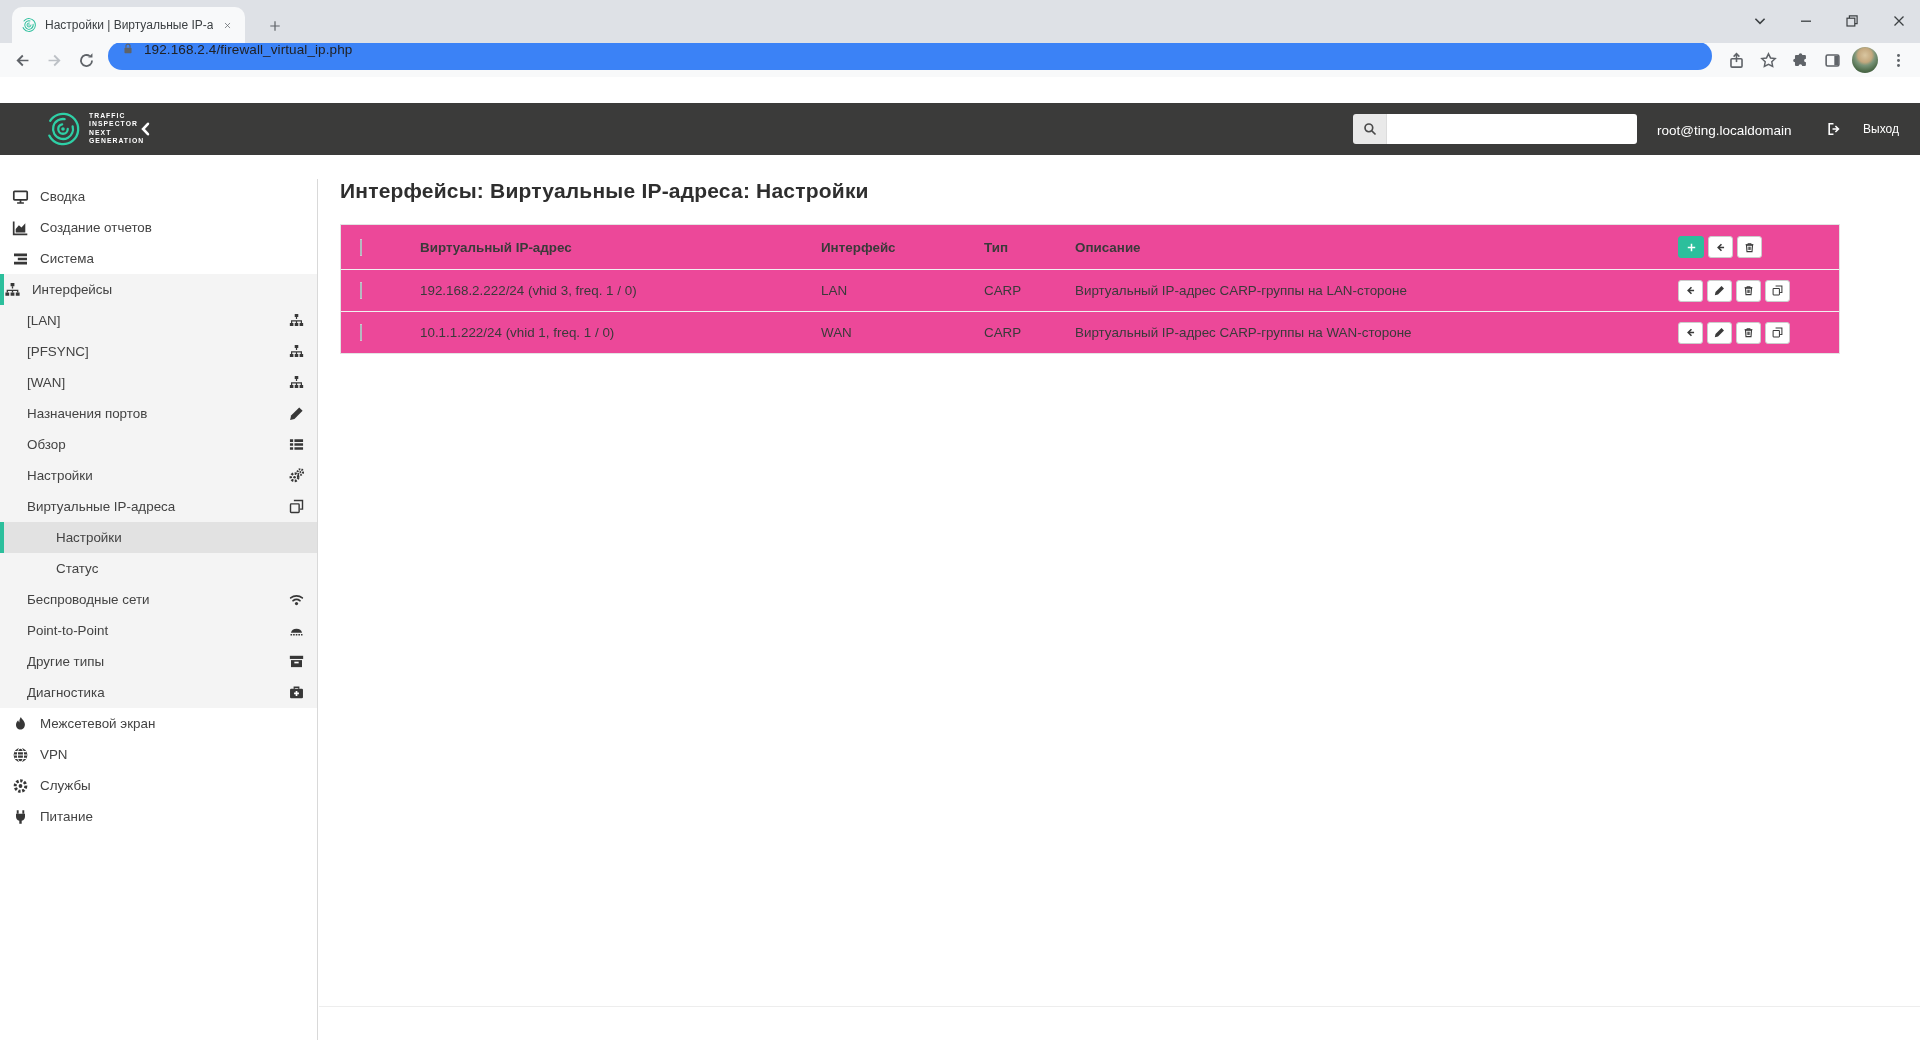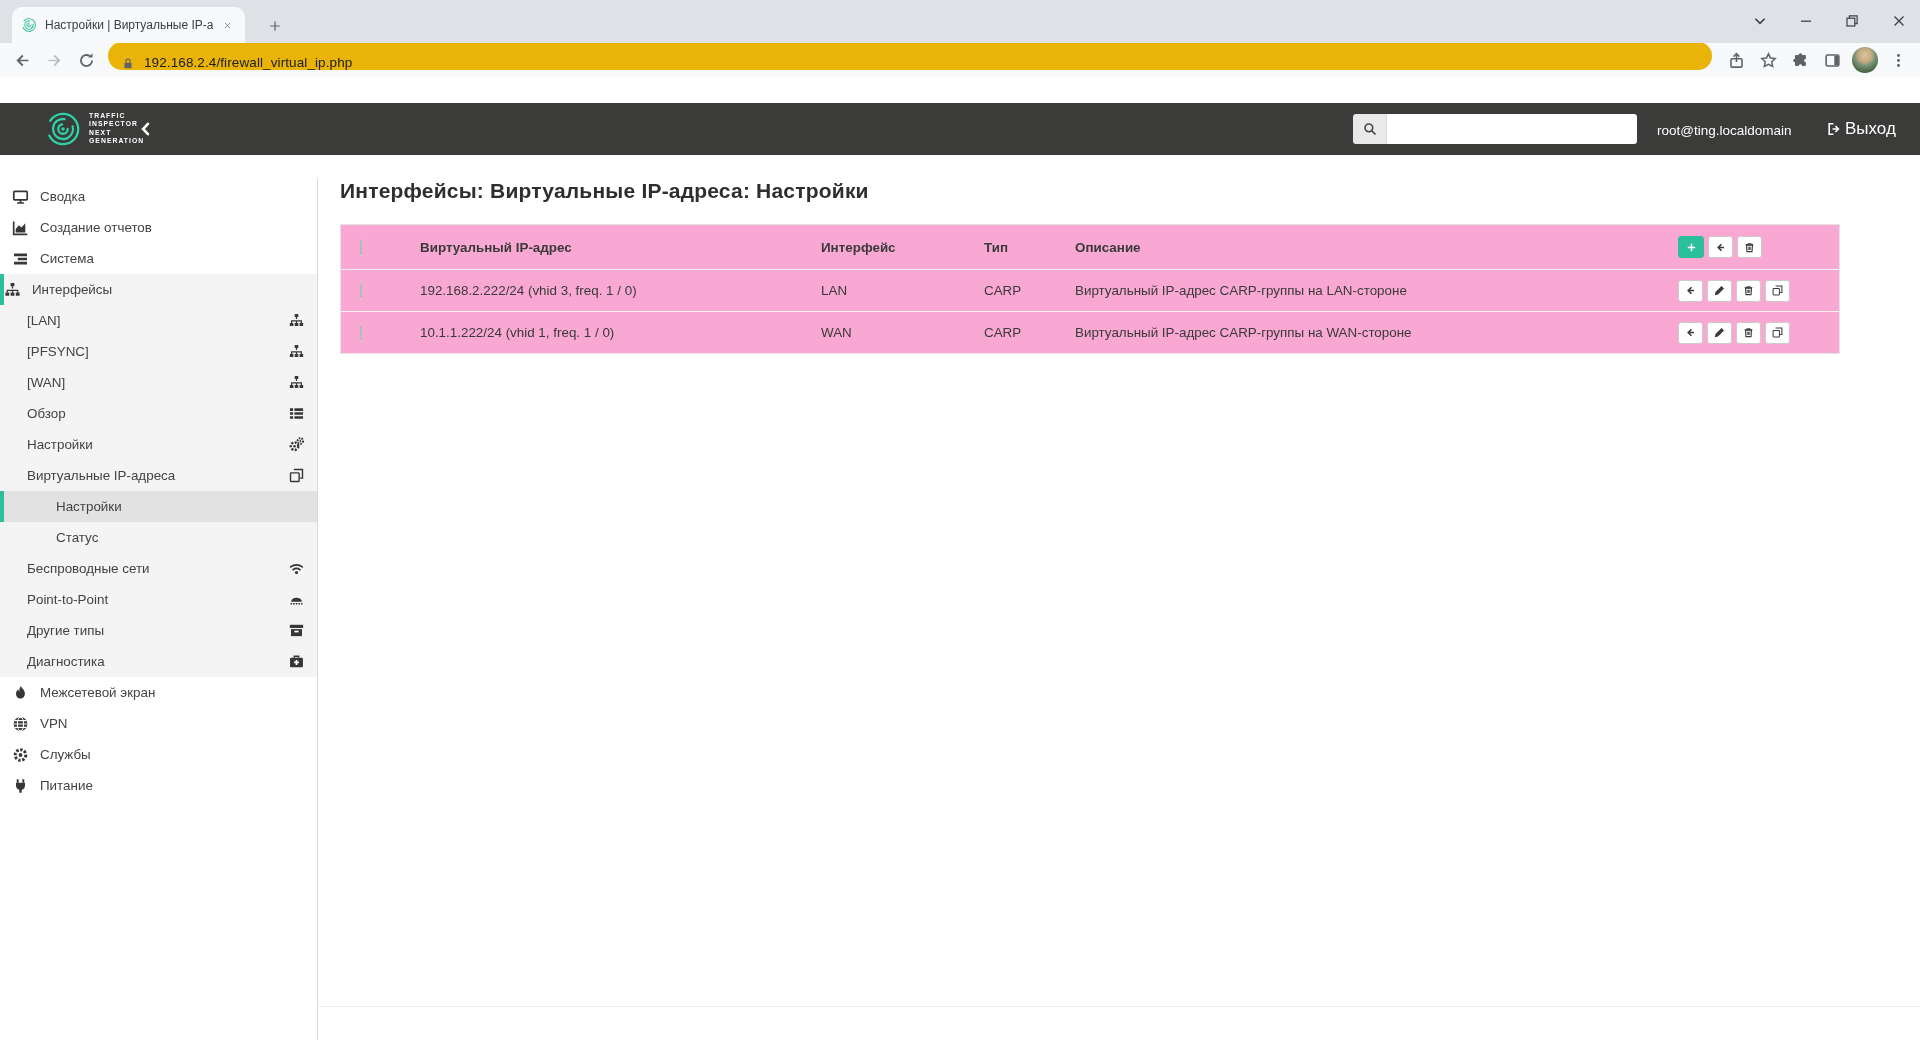--- a/index.html
+++ b/index.html
@@ -17,62 +17,62 @@
   .tab-favicon{width:16px;height:16px;flex:0 0 16px;color:var(--accent)}
   .tab-title{font-size:12px;color:#3c4043;white-space:nowrap;overflow:hidden;flex:1;margin-left:8px}
   .tab-close{width:17px;height:17px;color:#5f6368;margin-left:6px;border-radius:50%;padding:4px}
   .newtab{position:absolute;left:261px;top:12px;width:28px;height:28px;color:#5f6368;padding:7px;border-radius:50%}
   .winbtn{position:absolute;top:0;width:46px;height:42px;display:flex;align-items:center;justify-content:center;color:#3c4043}
   .winbtn span{width:16px;height:16px}
   .toolbar{height:34px;background:#f8f9fa;display:flex;align-items:center;padding:0 6px}
   .tbtn{width:28px;height:28px;margin:0 2px;color:#5f6368;display:flex;align-items:center;justify-content:center;border-radius:50%}
   .tbtn span{width:17px;height:17px}
   .tbtn.disabled{color:#bdc1c6}
-  .omnibox{flex:1;height:28px;background:#eab308;border-radius:14px;display:flex;align-items:flex-end;
+  .omnibox{flex:1;height:28px;background:#3b82f6;border-radius:14px;display:flex;align-items:flex-start;
            padding:0 14px;margin:0 8px 8px 6px}
   .lock{width:12px;height:13px;color:#5f6368}
   .url{font-size:13.5px;color:#202124;margin-left:10px;letter-spacing:.1px}
   .avatar{width:26px;height:26px;border-radius:50%;margin:0 4px;
     background:radial-gradient(circle at 50% 32%,#d9c6a0 0%,#c3a87e 32%,#7b9579 46%,#4e6b4a 72%,#3a5036 100%)}
 
   
   .appheader{position:relative;height:52px;background:var(--header-bg);margin-top:26px;color:#fff}
   .logo{position:absolute;left:44px;top:7px;width:38px;height:38px;color:#2ed0a6}
   .brand{position:absolute;left:89px;top:9px;font-size:6.8px;font-weight:bold;
          letter-spacing:1.05px;line-height:8.4px;color:#fff}
   .collapse{position:absolute;left:139px;top:16px;width:13px;height:20px;color:#fff}
   .hsearch{position:absolute;left:1353px;top:11px;height:30px;display:flex}
   .hsearch .seg{width:34px;height:30px;background:#e9e9e9;border-radius:3px 0 0 3px;
                 display:flex;align-items:center;justify-content:center;color:#4a4a4a;border-right:1px solid #dcdcdc}
   .hsearch .seg span{width:14px;height:14px}
   .hsearch input{width:250px;height:30px;border:none;outline:none;background:#fff;
                  border-radius:0 3px 3px 0;padding:0 8px;font-size:13px;font-family:inherit}
   .huser{position:absolute;left:1657px;top:1px;height:52px;display:flex;align-items:center;font-size:13.5px}
-  .hlogout{position:absolute;left:1827px;top:0;height:52px;display:flex;align-items:center;gap:4px;font-size:17px}
+  .hlogout{position:absolute;left:1827px;top:0;height:52px;display:flex;align-items:center;gap:22px;font-size:12px}
   .hlogout .ico{width:14px;height:14px}
 
   
   .app{position:relative;height:885px;background:#fff}
   .sidebar{position:absolute;left:0;top:0;width:318px;height:867px;background:#fff;
            border-right:1px solid #d9d9d9;border-bottom:1px solid #e3e3e3;padding-top:2px}
   .mi{height:31px;display:flex;align-items:center;font-size:13.4px;color:#434343;position:relative;cursor:pointer}
   .mi .mi-ico{width:17px;height:16px;color:#373737;flex:0 0 17px}
   .mi .mi-label{margin-left:11px;white-space:nowrap}
   .lvl0{padding-left:12px}
   .lvl1{padding-left:27px}.lvl1 .mi-label,.lvl2 .mi-label{margin-left:0}
   .lvl2{padding-left:56px}
   .mi-rico{position:absolute;right:13px;width:15px;height:15px;color:#373737}
   .sec{background:#f4f4f4}
   .bar{border-left:4px solid var(--accent)}
   .bar.lvl0{padding-left:0}
   .mi.active{background:#e2e2e2;border-left:4px solid var(--accent);padding-left:52px}
 
   .main{margin-left:319px;padding-left:21px}
   .page-title{font-size:21px;font-weight:bold;color:#2e2e2e;margin:24px 0 0 0;letter-spacing:.2px}
-  .panel{margin-top:21px;width:1500px;border:1px solid #e3e3e3;background:#f9a8d4}
+  .panel{margin-top:21px;width:1500px;border:1px solid #e3e3e3;background:#ec4899}
   .grid{display:grid;grid-template-columns:79px 401px 163px 91px 603px 1fr;align-items:center}
   .thead{height:44px;font-weight:bold;font-size:13.4px;color:#3a3a3a}
   .trow{height:42px;border-top:1px solid #f1f1f1;font-size:13.4px;color:#3a3a3a}
   .cb{width:14px;height:14px;border:1px solid #b4bac0;border-radius:2.5px;background:#fdfdfd;margin-left:19px}
   .cell{white-space:nowrap;overflow:hidden}
   .cell-actions{display:flex;gap:4px}
   .abtn{width:25px;height:22px;border:1px solid #ccc;border-radius:3px;background:#fff;color:#3a3a3a;
         display:flex;align-items:center;justify-content:center;padding:0;cursor:pointer}
   .abtn span{width:11px;height:11px}
   .abtn.primary{width:26px;background:var(--accent);border-color:var(--accent);color:#fff}
@@ -310,20 +310,28 @@
             <path d="M8 4.2v2.3M2.8 10.6V8.3h10.4v2.3M8 8.3v2.3" fill="none" stroke="currentColor" stroke-width="1.3"></path>
           </svg>
         </span>
       </div>
       <div class="mi lvl1 sec">
         <span class="mi-label">[WAN]</span>
         <span class="mi-rico" data-icon="sitemap-icon">
           <svg xmlns="http://www.w3.org/2000/svg" viewBox="0 0 16 16" fill="currentColor">
             <path d="M6.1 1h3.8v3.2H6.1zM.9 10.6h3.8v3.2H.9zM6.1 10.6h3.8v3.2H6.1zM11.3 10.6h3.8v3.2h-3.8z"></path>
             <path d="M8 4.2v2.3M2.8 10.6V8.3h10.4v2.3M8 8.3v2.3" fill="none" stroke="currentColor" stroke-width="1.3"></path>
+          </svg>
+        </span>
+      </div>
+      <div class="mi lvl1 sec">
+        <span class="mi-label">Назначения портов</span>
+        <span class="mi-rico" data-icon="pencil-icon">
+          <svg xmlns="http://www.w3.org/2000/svg" viewBox="0 0 16 16" fill="currentColor">
+            <path d="M10.9 1.5l3.6 3.6-8.7 8.7-4.6 1 1-4.6z"></path>
           </svg>
         </span>
       </div>
       <div class="mi lvl1 sec">
         <span class="mi-label">Обзор</span>
         <span class="mi-rico" data-icon="th-list-icon">
           <svg xmlns="http://www.w3.org/2000/svg" viewBox="0 0 16 16" fill="currentColor">
             <path d="M1 2.4h3.4v2.8H1zM5.8 2.4H15v2.8H5.8zM1 6.6h3.4v2.8H1zM5.8 6.6H15v2.8H5.8zM1 10.8h3.4v2.8H1zM5.8 10.8H15v2.8H5.8z"></path>
           </svg>
         </span>

